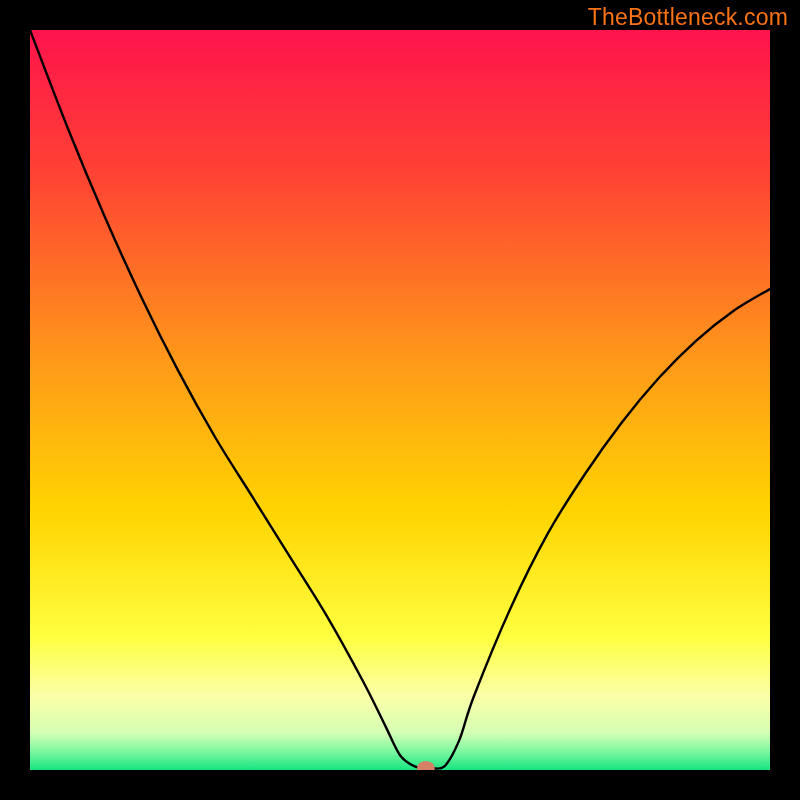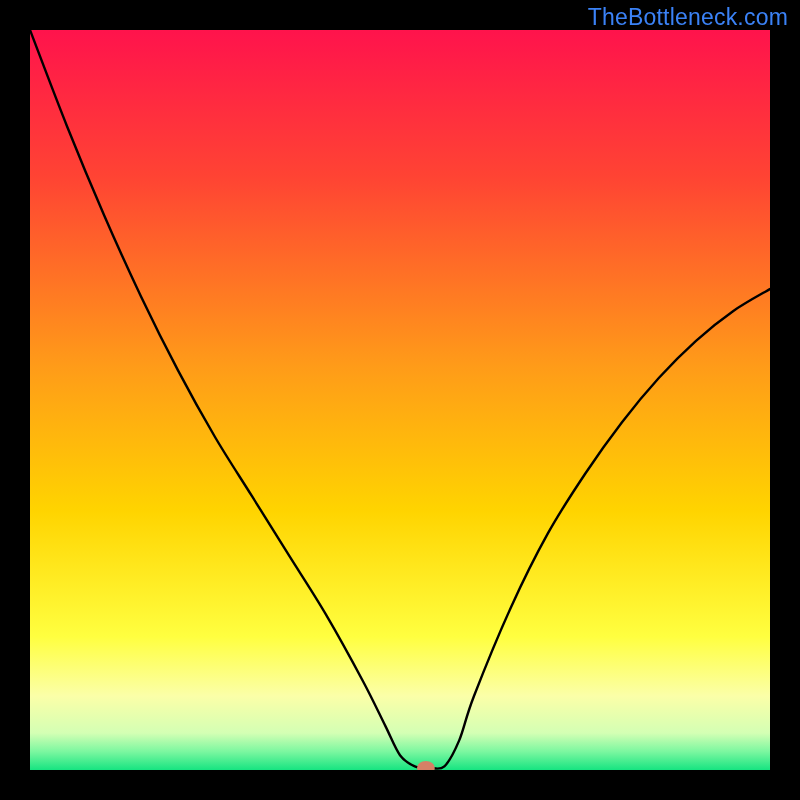--- a/index.html
+++ b/index.html
@@ -14,21 +14,21 @@
   .frame {
     position: relative;
     width: 800px;
     height: 800px;
     background: #000;
   }
   .watermark {
     position: absolute;
     top: 4px;
     right: 12px;
-    color: #3b82f6;
+    color: #f97316;
     font-size: 23px;
     letter-spacing: 0.2px;
     z-index: 10;
   }
   .plot {
     position: absolute;
     left: 30px;
     top: 30px;
     width: 740px;
     height: 740px;

